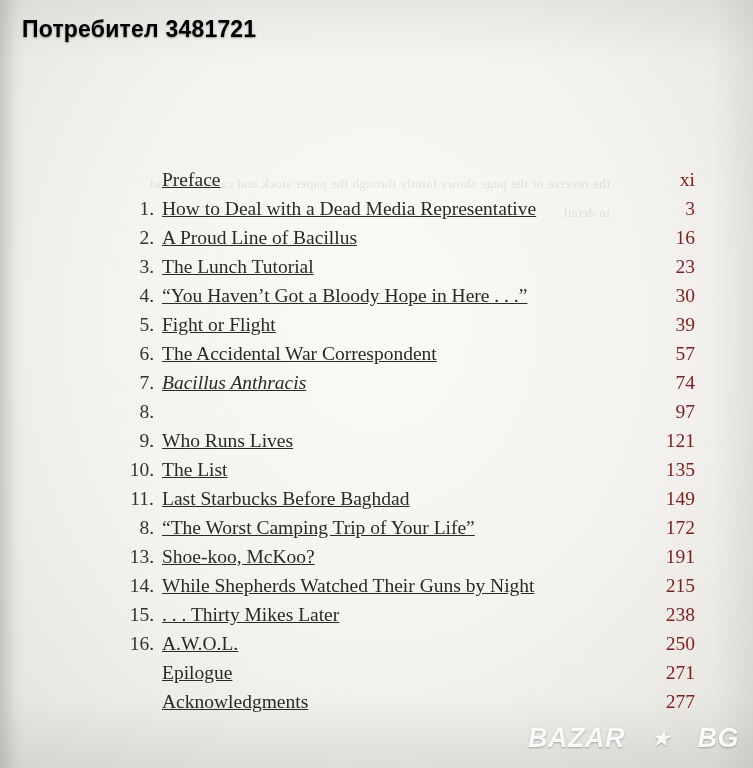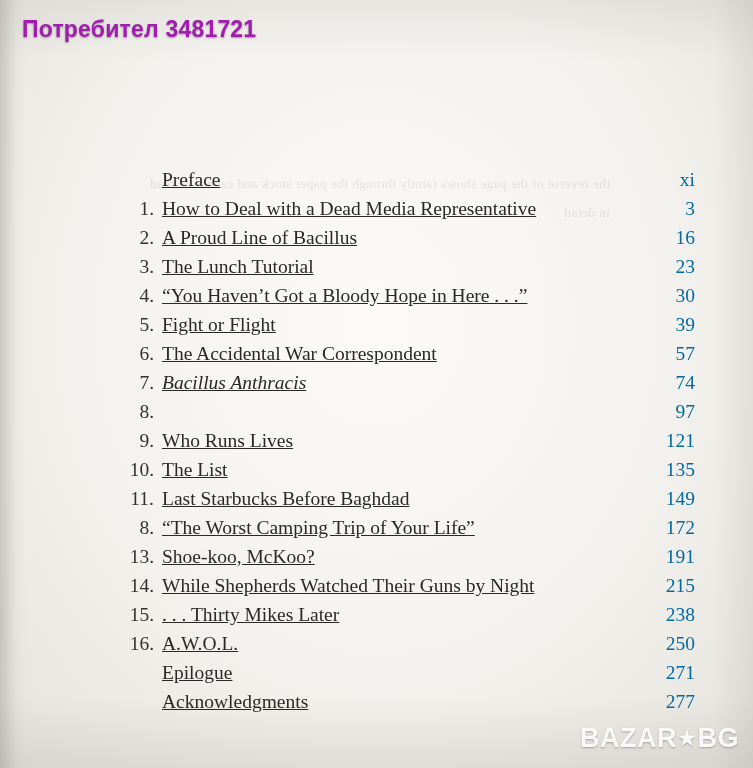--- a/index.html
+++ b/index.html
@@ -73,36 +73,38 @@
   }
 
   
   #watermark-user {
     position: absolute;
     left: 22px;
     top: 16px;
     font-family: "Liberation Sans", sans-serif;
     font-size: 23px;
     font-weight: bold;
-    color: #a21caf;
+    color: #000000;
     text-shadow: 0 1px 2px rgba(0,0,0,0.35);
     letter-spacing: 0.2px;
   }
   #watermark-brand {
     position: absolute;
     right: 14px;
     bottom: 14px;
     font-family: "Liberation Sans", sans-serif;
     font-size: 27px;
     font-weight: bold;
+    font-style: italic;
     color: rgba(255,255,255,0.92);
     text-shadow: 0 1px 2px rgba(0,0,0,0.28);
     letter-spacing: 0.5px;
     display: flex;
     align-items: baseline;
+    gap: 26px;
   }
   #watermark-brand .star {
     font-size: 20px;
     margin: 0 1px;
     transform: translateY(-2px);
   }
 
   
   #toc {
     position: absolute;
@@ -135,21 +137,21 @@
   .toc-title.italic {
     font-style: italic;
   }
   .toc-fill {
     flex: 1 1 auto;
   }
   .toc-page {
     width: 56px;
     text-align: right;
     font-size: 19.5px;
-    color: #0369a1;
+    color: #7f1d1d;
     flex: none;
   }
   
   .toc-row.matter .toc-num { width: 44px; }
 </style>
 </head>
 <body>
 
 <div id="page">
   <div id="page-surface"></div>

